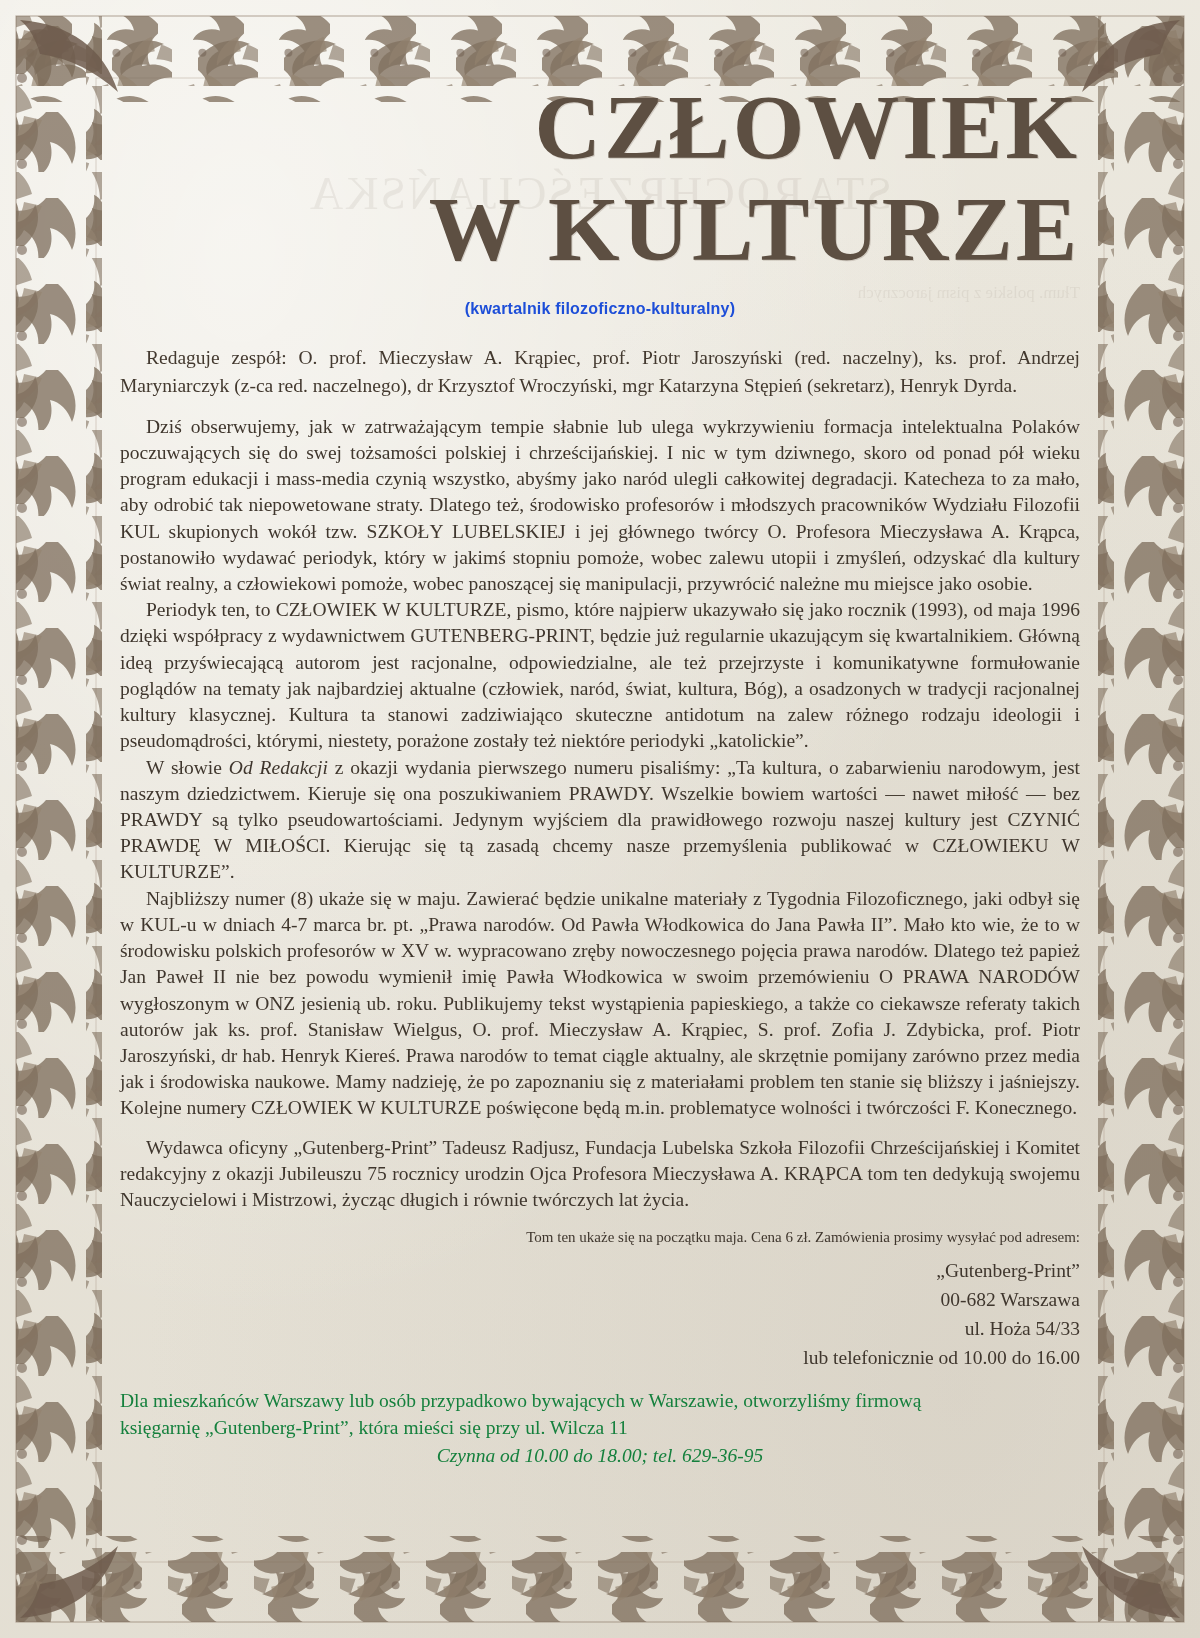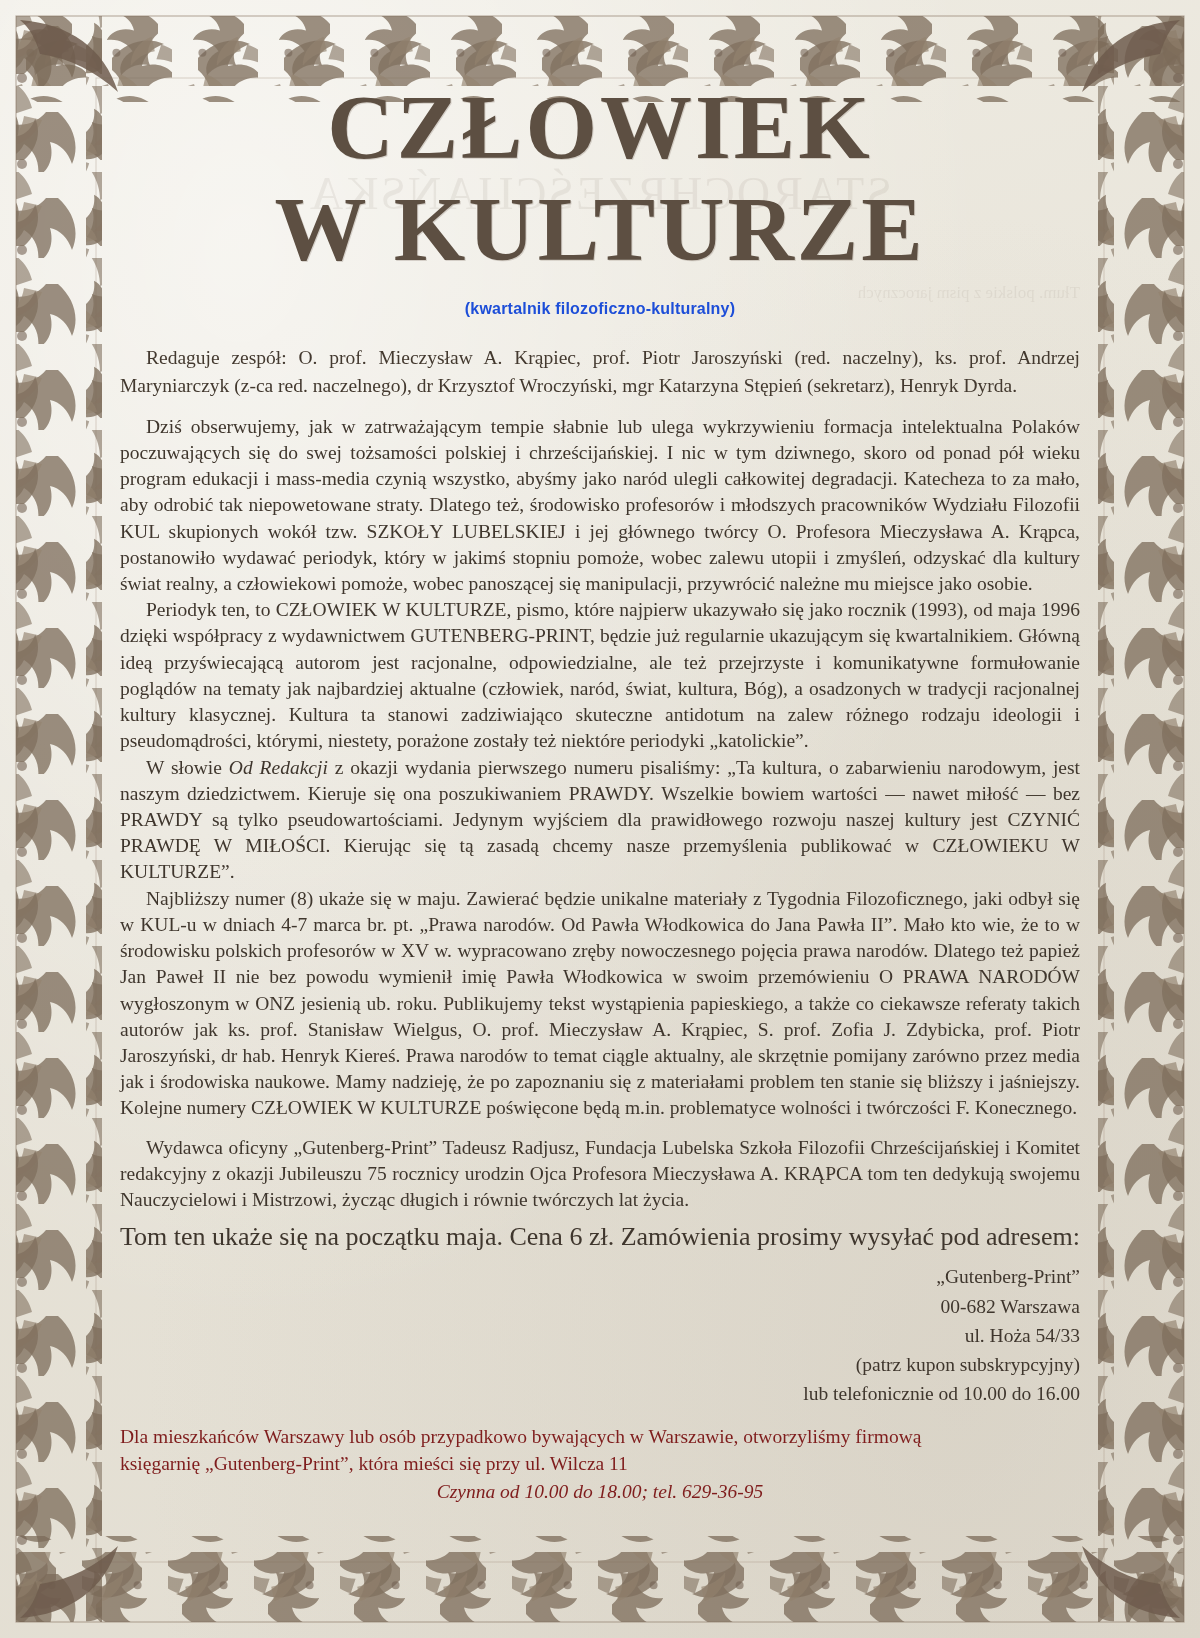--- a/index.html
+++ b/index.html
@@ -69,20 +69,21 @@
     text-align: center;
     color: #5d4f42;
   }
   .masthead .line1,
   .masthead .line2 {
     font-family: "Liberation Serif", serif;
     font-weight: 700;
     letter-spacing: 3px;
     line-height: 0.98;
     text-shadow: 1px 1px 0 rgba(120,105,90,0.25);
+    text-align: right;
   }
   .masthead .line1 { font-size: 92px; margin-top: 22px; }
   .masthead .line2 { font-size: 92px; margin-top: 12px; }
   .subtitle {
     text-align: center;
     font-family: "Liberation Sans", sans-serif;
     font-weight: 700;
     font-size: 16px;
     color: #1d4ed8;
     margin-top: 26px;
@@ -112,33 +113,33 @@
   .body-copy p.gap { margin-top: 13px; }
 
   .address-block {
     margin-top: 8px;
     font-size: 19.5px;
     line-height: 1.5;
     text-align: right;
     color: #3f362d;
   }
   .order-lead {
-    margin-top: 6px;
-    font-size: 26px;
+    margin-top: 14px;
+    font-size: 15px;
     line-height: 1.35;
-    text-align: left;
+    text-align: right;
     text-indent: 0;
     color: #3f362d;
   }
   .shop-block {
     margin-top: 14px;
     font-size: 19.5px;
     line-height: 1.42;
     text-align: justify;
-    color: #7f1d1d;
+    color: #15803d;
   }
   .shop-block .centered { text-align: center; font-style: italic; }
   em { font-style: italic; }
 </style>
 </head>
 <body>
 
 <div class="page">
 
   <div class="paper-tone"></div>
@@ -212,21 +213,20 @@
       <p>Najbliższy numer (8) ukaże się w maju. Zawierać będzie unikalne materiały z Tygodnia Filozoficznego, jaki odbył się w KUL-u w dniach 4-7 marca br. pt. „Prawa narodów. Od Pawła Włodkowica do Jana Pawła II”. Mało kto wie, że to w środowisku polskich profesorów w XV w. wypracowano zręby nowoczesnego pojęcia prawa narodów. Dlatego też papież Jan Paweł II nie bez powodu wymienił imię Pawła Włodkowica w swoim przemówieniu O PRAWA NARODÓW wygłoszonym w ONZ jesienią ub. roku. Publikujemy tekst wystąpienia papieskiego, a także co ciekawsze referaty takich autorów jak ks. prof. Stanisław Wielgus, O. prof. Mieczysław A. Krąpiec, S. prof. Zofia J. Zdybicka, prof. Piotr Jaroszyński, dr hab. Henryk Kiereś. Prawa narodów to temat ciągle aktualny, ale skrzętnie pomijany zarówno przez media jak i środowiska naukowe. Mamy nadzieję, że po zapoznaniu się z materiałami problem ten stanie się bliższy i jaśniejszy. Kolejne numery CZŁOWIEK W KULTURZE poświęcone będą m.in. problematyce wolności i twórczości F. Konecznego.</p>
       <p class="gap">Wydawca oficyny „Gutenberg-Print” Tadeusz Radjusz, Fundacja Lubelska Szkoła Filozofii Chrześcijańskiej i Komitet redakcyjny z okazji Jubileuszu 75 rocznicy urodzin Ojca Profesora Mieczysława A. KRĄPCA tom ten dedykują swojemu Nauczycielowi i Mistrzowi, życząc długich i równie twórczych lat życia.</p>
     </div>
 
     <div class="order-lead">Tom ten ukaże się na początku maja. Cena 6 zł. Zamówienia prosimy wysyłać pod adresem:</div>
 
     <div class="address-block">
       <div>„Gutenberg-Print”</div>
       <div>00-682 Warszawa</div>
       <div>ul. Hoża 54/33</div>
-      <div>(patrz kupon subskrypcyjny)</div>
       <div>lub telefonicznie od 10.00 do 16.00</div>
     </div>
 
     <div class="shop-block">
       <div>Dla mieszkańców Warszawy lub osób przypadkowo bywających w Warszawie, otworzyliśmy firmową</div>
       <div>księgarnię „Gutenberg-Print”, która mieści się przy ul. Wilcza 11</div>
       <div class="centered">Czynna od 10.00 do 18.00; tel. 629-36-95</div>
     </div>
 
   </div>

